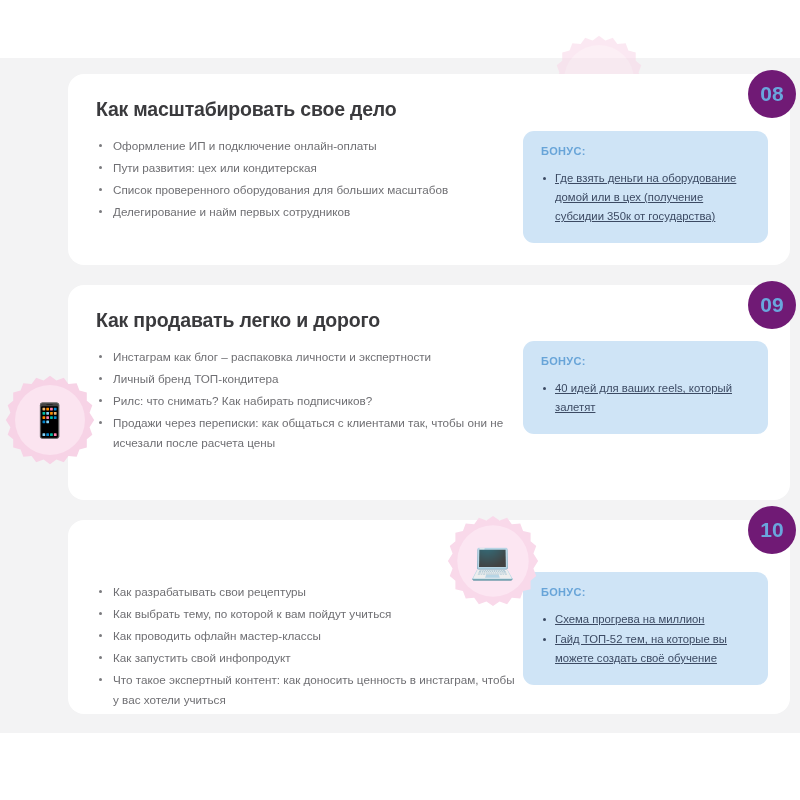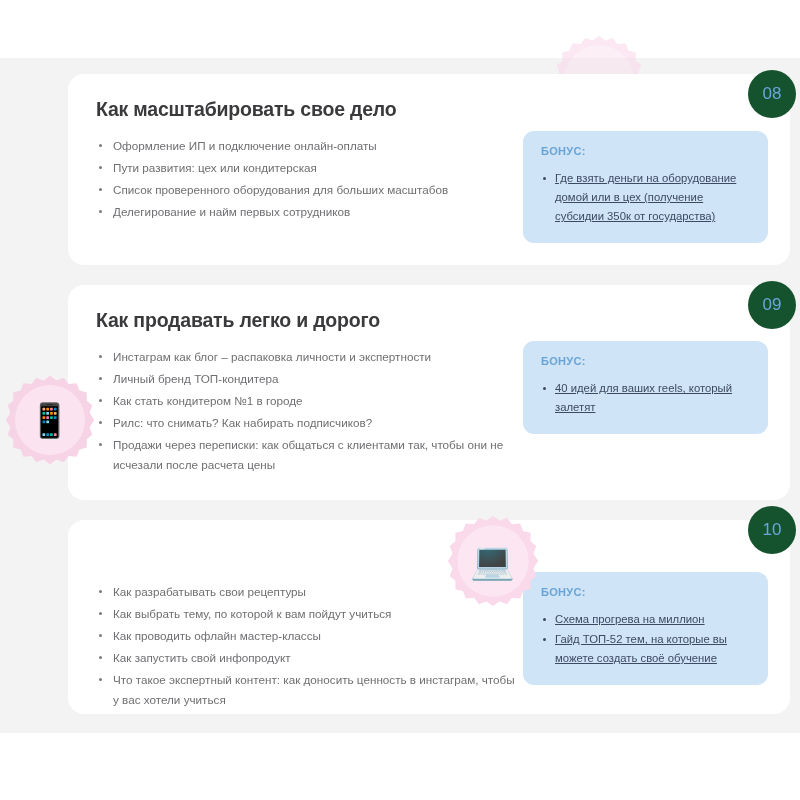--- a/index.html
+++ b/index.html
@@ -169,24 +169,24 @@
     border-radius: 50%;
     background: #3c4a63;
   }
 
   
   .badge {
     position: absolute;
     width: 48px;
     height: 48px;
     border-radius: 50%;
-    background: #14532d;
+    background: #701a75;
     color: #6aa6dd;
-    font-size: 17px;
-    font-weight: normal;
+    font-size: 21px;
+    font-weight: bold;
     display: flex;
     align-items: center;
     justify-content: center;
     z-index: 5;
   }
   #badge-0 { left: 748px; top: 70px; }
   #badge-1 { left: 748px; top: 281px; }
   #badge-2 { left: 748px; top: 506px; }
 </style>
 </head>
@@ -234,21 +234,20 @@
       </ul>
     </div>
   </div>
   <div class="badge" id="badge-0">08</div>
 
   <div class="card" id="card-1">
     <div class="card-title">Как продавать легко и дорого</div>
     <ul class="card-list">
       <li>Инстаграм как блог – распаковка личности и экспертности</li>
       <li>Личный бренд ТОП-кондитера</li>
-      <li>Как стать кондитером №1 в городе</li>
       <li>Рилс: что снимать? Как набирать подписчиков?</li>
       <li>Продажи через переписки: как общаться с клиентами так, чтобы они не исчезали после расчета цены</li>
     </ul>
     <div class="bonus" id="bonus-1">
       <div class="bonus-label">БОНУС:</div>
       <ul class="bonus-list">
         <li>40 идей для ваших reels, который залетят</li>
       </ul>
     </div>
   </div>

